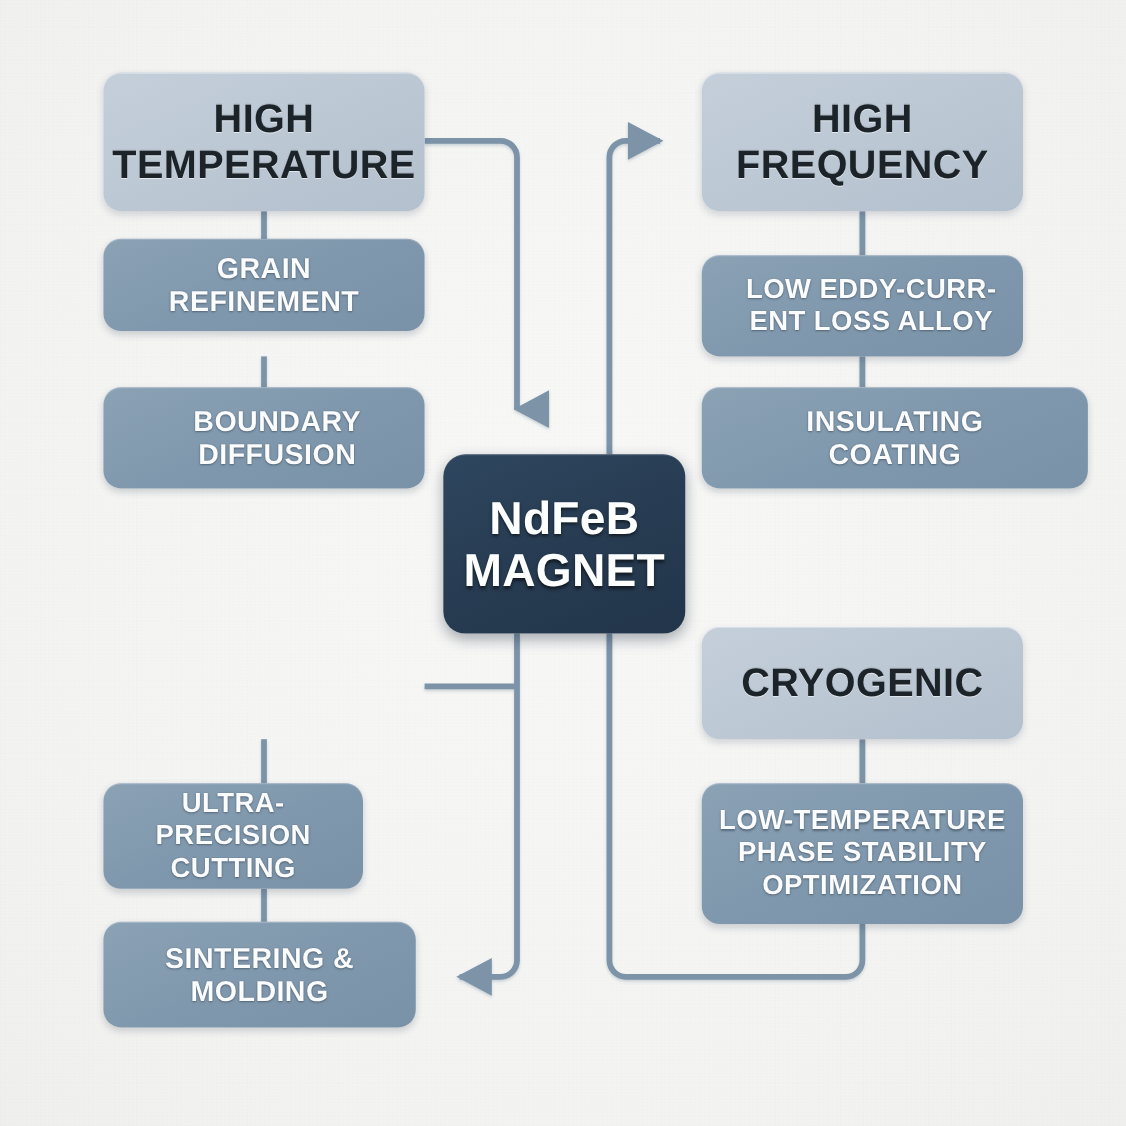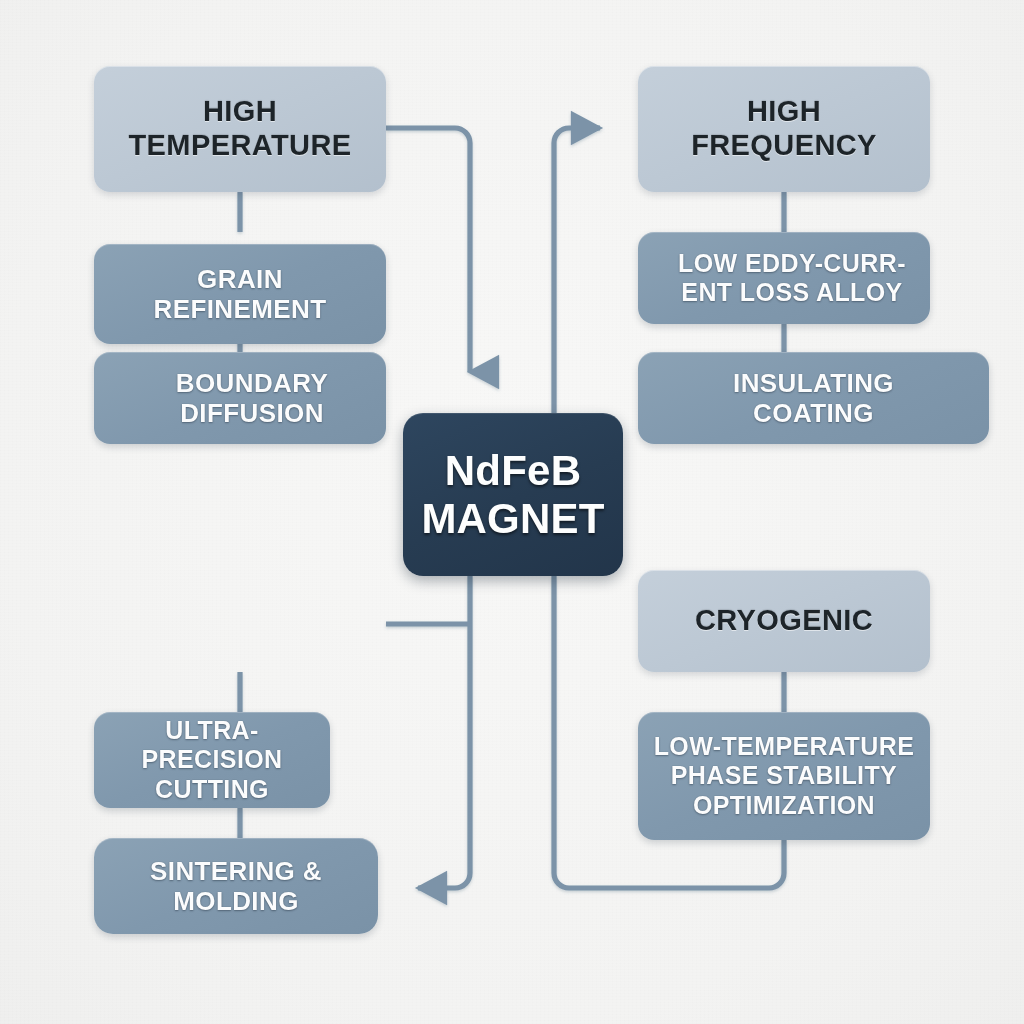--- a/index.html
+++ b/index.html
@@ -51,21 +51,21 @@
     line-height: 1.17;
     padding: 6px 12px;
     white-space: pre-line;
   }
 
   
   .node.cat {
     background: linear-gradient(157deg, #c4cfda 0%, #bcc8d4 48%, #b3c0cd 100%);
     color: #1d2429;
     font-weight: bold;
-    font-size: 29px;
+    font-size: 36px;
     text-shadow: 0 1px 0 rgba(255,255,255,.55), 0 -1px 1px rgba(0,0,0,.12);
     box-shadow: 0 3px 7px rgba(40,55,70,.17), inset 0 1px 0 rgba(255,255,255,.38);
   }
 
   
   .node.tech {
     background: linear-gradient(157deg, #8ba2b5 0%, #8098ad 50%, #7a92a7 100%);
     color: #fbfcfd;
     font-weight: bold;
     font-size: 26px;
@@ -130,40 +130,40 @@
 
       <path d="M386,624 H470"></path>
 
       <path d="M554,576 V873 A15,15 0 0 0 569,888 H769 A15,15 0 0 0 784,873 V840"></path>
     </g>
   </svg>
 
   <div class="node cat" style="left:94px; top:66px; width:292px; height:126px;">HIGH
 TEMPERATURE</div>
 
-  <div class="node tech" style="left:94px; top:244px; width:292px; height:100px;">GRAIN
+  <div class="node tech" style="left:94px; top:217px; width:292px; height:84px;">GRAIN
 REFINEMENT</div>
 
   <div class="node tech" style="left:94px; top:352px; width:292px; height:92px;padding-left:36px;">BOUNDARY
 DIFFUSION</div>
 
   <div class="node cat" style="left:638px; top:66px; width:292px; height:126px;">HIGH
 FREQUENCY</div>
 
   <div class="node tech small" style="left:638px; top:232px; width:292px; height:92px;padding-left:28px;">LOW EDDY-CURR-
 ENT LOSS ALLOY</div>
 
   <div class="node tech" style="left:638px; top:352px; width:351px; height:92px;">INSULATING
 COATING</div>
 
 
   <div class="node tech small" style="left:94px; top:712px; width:236px; height:96px;">ULTRA-PRECISION
 CUTTING</div>
 
-  <div class="node tech" style="left:94px; top:838px; width:284px; height:96px;border-radius:19px;">SINTERING &amp;
+  <div class="node tech" style="left:94px; top:838px; width:284px; height:96px;">SINTERING &amp;
 MOLDING</div>
 
   <div class="node cat" style="left:638px; top:570px; width:292px; height:102px;">CRYOGENIC</div>
 
   <div class="node core" style="left:403px; top:413px; width:220px; height:163px;">NdFeB
 MAGNET</div>
 
   <div class="node tech small" style="left:638px; top:712px; width:292px; height:128px;">LOW-TEMPERATURE
 PHASE STABILITY
 OPTIMIZATION</div>

